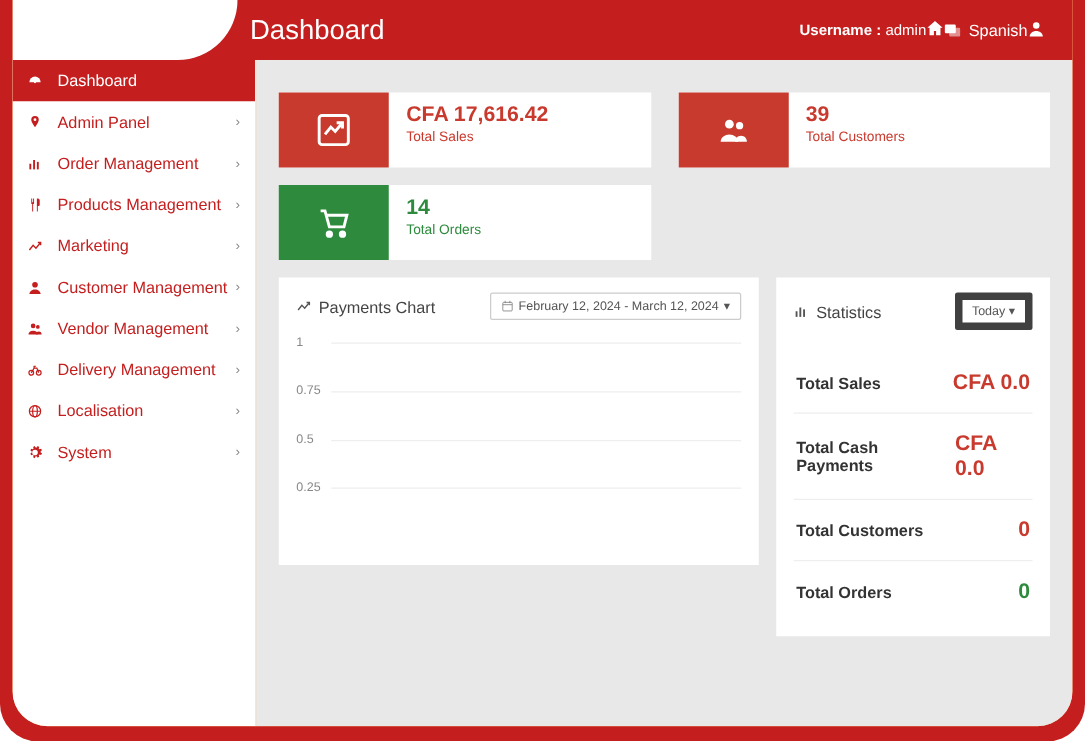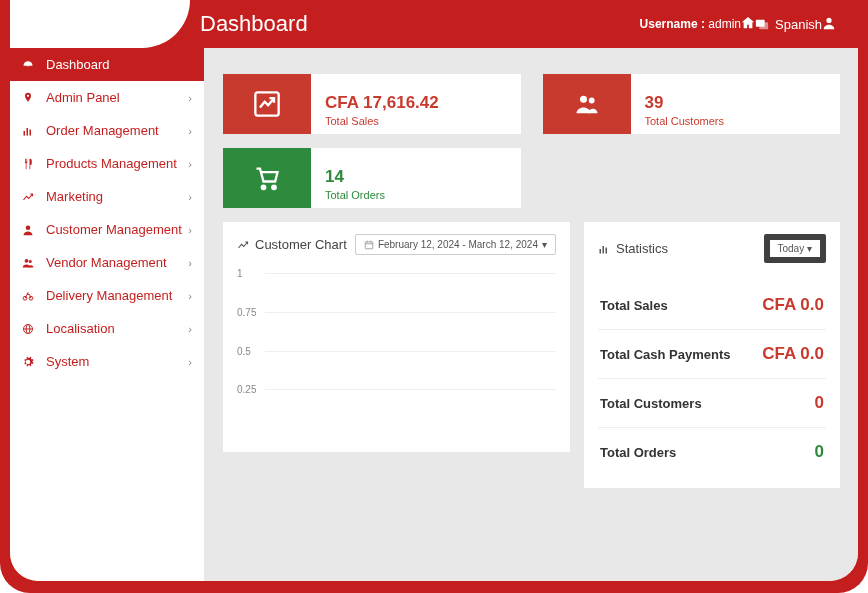--- a/index.html
+++ b/index.html
@@ -15,31 +15,31 @@
 .content{display:flex;height:calc(100% - 48px)}
 .sidebar{width:195px;background:#fff;border-right:1px solid #e8e8e8}
 .side-item{display:flex;align-items:center;padding:9px 12px;font-size:13px;color:#c41e1e;cursor:pointer;position:relative}
 .side-item.active{background:#c41e1e;color:#fff}
 .side-item .side-icon{width:14px;margin-right:10px;text-align:center}
 .side-item .chev{margin-left:auto;font-size:11px;color:#888}
 .main{flex:1;background:#e8e8e8;padding:26px 18px 0 18px;overflow:hidden}
 .cards-row{display:flex;gap:22px;margin-bottom:14px}
 .card{background:#fff;flex:1;display:flex;align-items:stretch;height:60px}
 .card-icon{width:88px;display:flex;align-items:center;justify-content:center;color:#fff}
-.card-body{padding:19px 14px}
+.card-body{padding:8px 14px}
 .card-value{font-size:17px;font-weight:700}
 .card-label{font-size:11px;margin-top:2px}
 .red-bg{background:#c93a2e}
 .green-bg{background:#2e8b3d}
 .red-txt{color:#c93a2e}
 .green-txt{color:#2e8b3d}
 .panels{display:flex;gap:14px}
 .panel{background:#fff;padding:12px 14px}
 .reports-panel{flex:1;height:230px}
-.stats-panel{width:256px}
+.stats-panel{width:219px}
 .panel-head{display:flex;align-items:center;justify-content:space-between;margin-bottom:18px}
 .panel-title{font-size:13px;color:#444;display:flex;align-items:center;gap:6px}
 .date-picker{font-size:10px;color:#555;border:1px solid #ccc;padding:4px 8px;border-radius:2px;display:flex;align-items:center;gap:4px}
 .today-btn{font-size:10px;color:#555;border:6px solid #404040;padding:3px 8px;border-radius:2px}
 .chart-area{position:relative;height:155px}
 .ytick{position:absolute;left:0;font-size:10px;color:#888;transform:translateY(-50%)}
 .gridline{position:absolute;left:28px;right:0;border-top:1px solid #eee}
 .stat-row{display:flex;justify-content:space-between;align-items:center;padding:14px 2px;border-bottom:1px solid #eee}
 .stat-row:last-child{border-bottom:none}
 .stat-label{font-size:13px;font-weight:700;color:#333}
@@ -237,21 +237,21 @@
     </div>
 
     <div class="panels">
       <div class="panel reports-panel">
         <div class="panel-head">
           <div class="panel-title">
             <svg width="12" height="12" viewBox="0 0 16 16" fill="none" stroke="#555" stroke-width="1.5">
                     <polyline points="2 12 6 7 9 10 14 4"></polyline>
                     <polyline points="11 4 14 4 14 7"></polyline>
                   </svg>
-            <span>Customer Chart</span>
+            <span>Payments Chart</span>
           </div>
           <div class="date-picker">
             <svg width="10" height="10" viewBox="0 0 16 16" fill="#777">
                     <rect x="2" y="3" width="12" height="11" rx="1" fill="none" stroke="#777"></rect>
                     <line x1="2" y1="6" x2="14" y2="6" stroke="#777"></line>
                     <line x1="5" y1="1" x2="5" y2="4" stroke="#777"></line>
                     <line x1="11" y1="1" x2="11" y2="4" stroke="#777"></line>
                   </svg>
             <span>February 12, 2024 - March 12, 2024</span>
             <span>▾</span>

